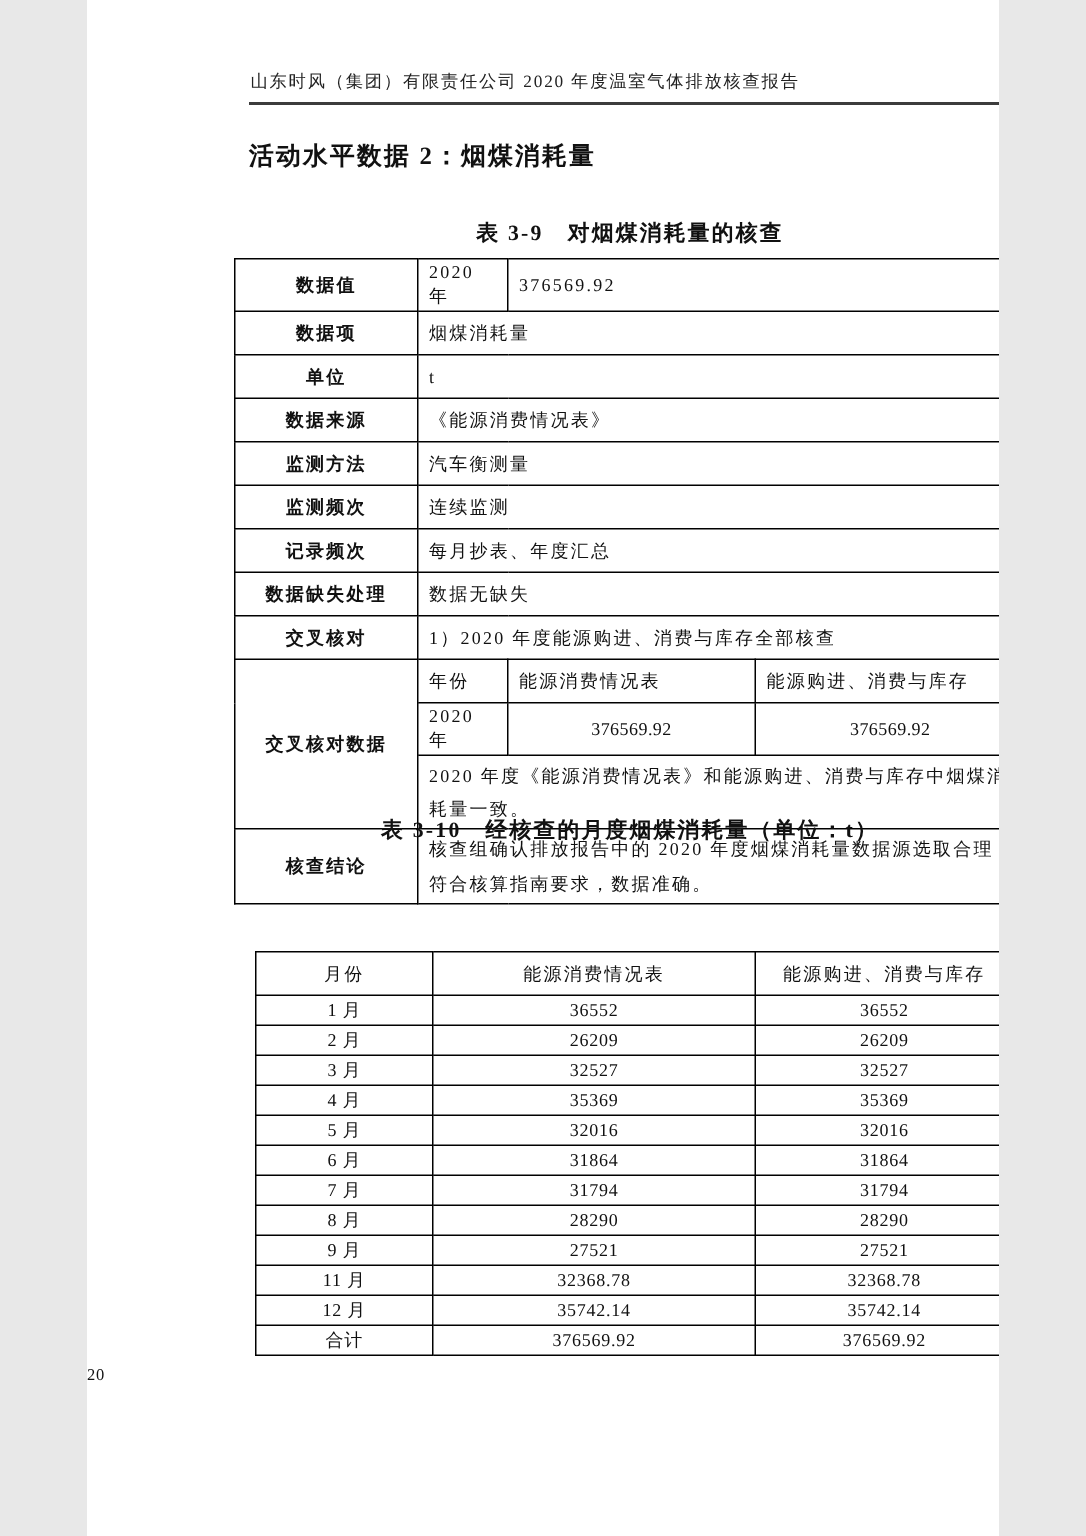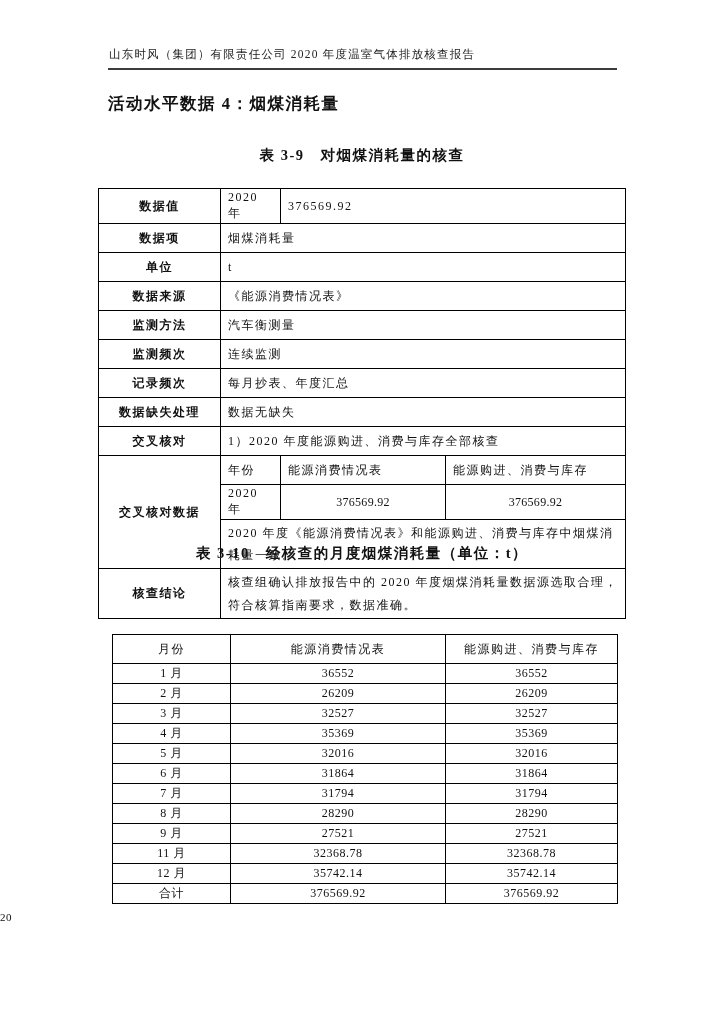--- a/index.html
+++ b/index.html
@@ -1,18 +1,18 @@
 <!DOCTYPE html>
 <html><head>
 <meta charset="utf-8">
 <style>
   html,body { margin:0; padding:0; background:#e8e8e8; }
   .page {
     position:relative;
-    width:724px; height:1024px;
+    width:608px; height:1024px;
     margin:0 auto;
     background:#ffffff;
     font-family:"Liberation Serif","DejaVu Serif",serif;
     color:#111;
     overflow:hidden;
   }
   .doc-header {
     position:absolute; left:109px; top:47px; width:509px;
     font-size:11.5px; letter-spacing:1.2px; color:#222;
     white-space:nowrap;
@@ -30,21 +30,21 @@
     position:absolute; left:0; width:724px; text-align:center;
     font-size:14.5px; font-weight:bold; letter-spacing:1.5px;
   }
   .t9-title { top:146px; }
   .t10-title { top:544px; }
 
   table { border-collapse:collapse; table-layout:fixed; }
   td, th { border:1px solid #000; overflow:hidden; }
 
   .t9 {
-    position:absolute; left:98px; top:188px; width:527px;
+    position:absolute; left:98px; top:172px; width:527px;
     font-size:12px;
     padding-left:28px;
   }
   .t9 td { height:26px; padding:1px 7px; vertical-align:middle; }
   .t9 tr.r0 td { height:19px; }
   .t9 .label {
     text-align:center; font-weight:bold; letter-spacing:1.5px; padding:1px 2px;
   }
   .t9 .val { text-align:left; letter-spacing:1.5px; }
   .t9 .num { text-align:center; letter-spacing:0.3px; }
@@ -69,21 +69,21 @@
   }
 </style>
 </head>
 <body>
 
 <div class="page">
 
   <div class="doc-header">山东时风（集团）有限责任公司 2020 年度温室气体排放核查报告</div>
   <div class="doc-header-rule"></div>
 
-  <div class="section-title">活动水平数据 4：烟煤消耗量</div>
+  <div class="section-title">活动水平数据 2：烟煤消耗量</div>
 
   <div class="tbl-title t9-title">表 3-9　对烟煤消耗量的核查</div>
 
   <table class="t9">
     <colgroup>
         <col style="width:122px">
         <col style="width:60px">
         <col style="width:165px">
         <col style="width:180px">
       </colgroup>

